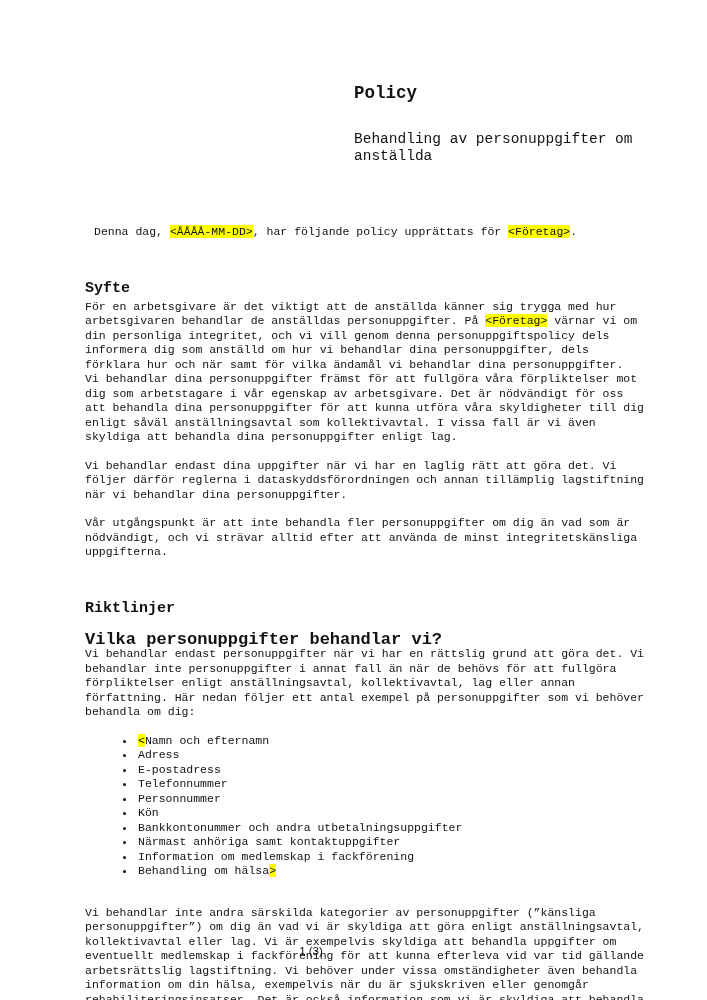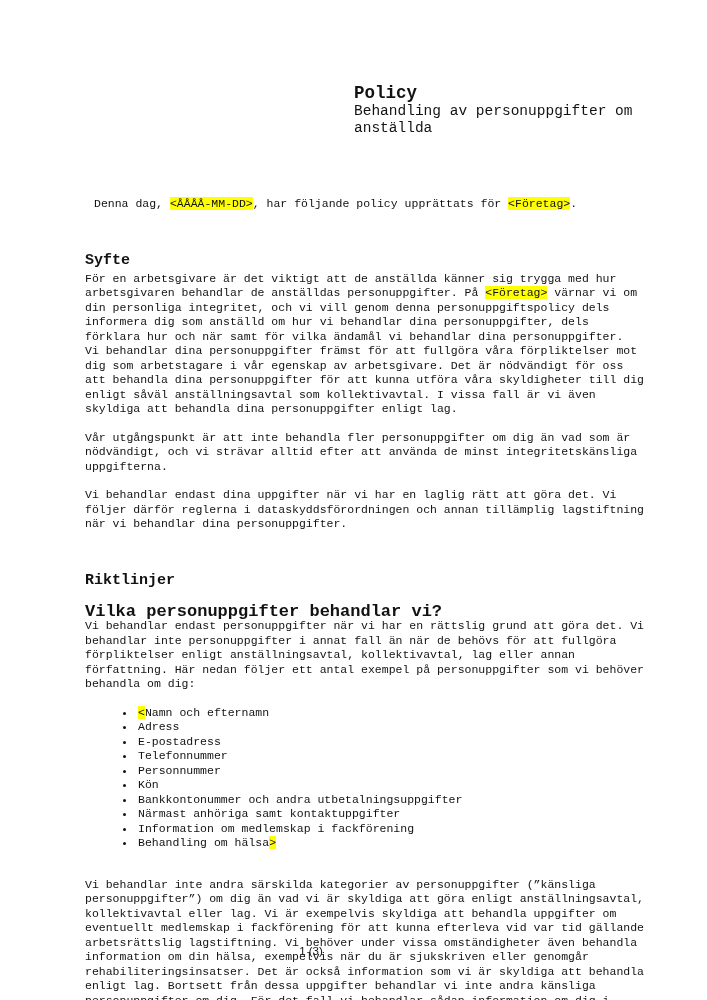--- a/index.html
+++ b/index.html
@@ -27,20 +27,21 @@
     width: 291px;
   }
   .doc-title {
     font-size: 17.5px;
     font-weight: bold;
     line-height: 19px;
   }
   .doc-subtitle {
     font-size: 14.5px;
     line-height: 17px;
+    margin-top: 28px;
   }
   .intro-line {
     margin-top: 60px;
     font-size: 11.5px;
     line-height: 14.5px;
     padding-left: 9px;
   }
   .hl { background: #ffff00; }
   h2.section-heading {
     font-size: 15px;
@@ -90,22 +91,22 @@
 
     <p class="intro-line"><span>Denna dag, </span><span class="hl">&lt;ÅÅÅÅ-MM-DD&gt;</span><span>, har följande policy upprättats för </span><span class="hl">&lt;Företag&gt;</span><span>.</span></p>
 
     <section>
       <h2 class="section-heading">Syfte</h2>
       <p class="body-text"><span>För en arbetsgivare är det viktigt att de anställda känner sig trygga med hur arbetsgivaren behandlar de anställdas personuppgifter. På </span><span class="hl">&lt;Företag&gt;</span><span> värnar vi om din personliga integritet, och vi vill genom denna personuppgiftspolicy dels informera dig som anställd om hur vi behandlar dina personuppgifter, dels förklara hur och när samt för vilka ändamål vi behandlar dina personuppgifter.</span></p>
     </section>
 
     <section>
       <p class="body-text">Vi behandlar dina personuppgifter främst för att fullgöra våra förpliktelser mot dig som arbetstagare i vår egenskap av arbetsgivare. Det är nödvändigt för oss att behandla dina personuppgifter för att kunna utföra våra skyldigheter till dig enligt såväl anställningsavtal som kollektivavtal. I vissa fall är vi även skyldiga att behandla dina personuppgifter enligt lag.</p>
+      <p class="body-text">Vi behandlar endast dina uppgifter när vi har en laglig rätt att göra det. Vi följer därför reglerna i dataskyddsförordningen och annan tillämplig lagstiftning när vi behandlar dina personuppgifter.</p>
       <p class="body-text">Vår utgångspunkt är att inte behandla fler personuppgifter om dig än vad som är nödvändigt, och vi strävar alltid efter att använda de minst integritetskänsliga uppgifterna.</p>
-      <p class="body-text">Vi behandlar endast dina uppgifter när vi har en laglig rätt att göra det. Vi följer därför reglerna i dataskyddsförordningen och annan tillämplig lagstiftning när vi behandlar dina personuppgifter.</p>
     </section>
 
     <section>
       <h2 class="section-heading">Riktlinjer</h2>
       <h3 class="sub-heading">Vilka personuppgifter behandlar vi?</h3>
       <p class="body-text">Vi behandlar endast personuppgifter när vi har en rättslig grund att göra det. Vi behandlar inte personuppgifter i annat fall än när de behövs för att fullgöra förpliktelser enligt anställningsavtal, kollektivavtal, lag eller annan författning. Här nedan följer ett antal exempel på personuppgifter som vi behöver behandla om dig:</p>
       <ul class="bullet-list">
         <li><span class="hl">&lt;</span><span>Namn och efternamn</span></li>
         <li>Adress</li>
         <li>E-postadress</li>

